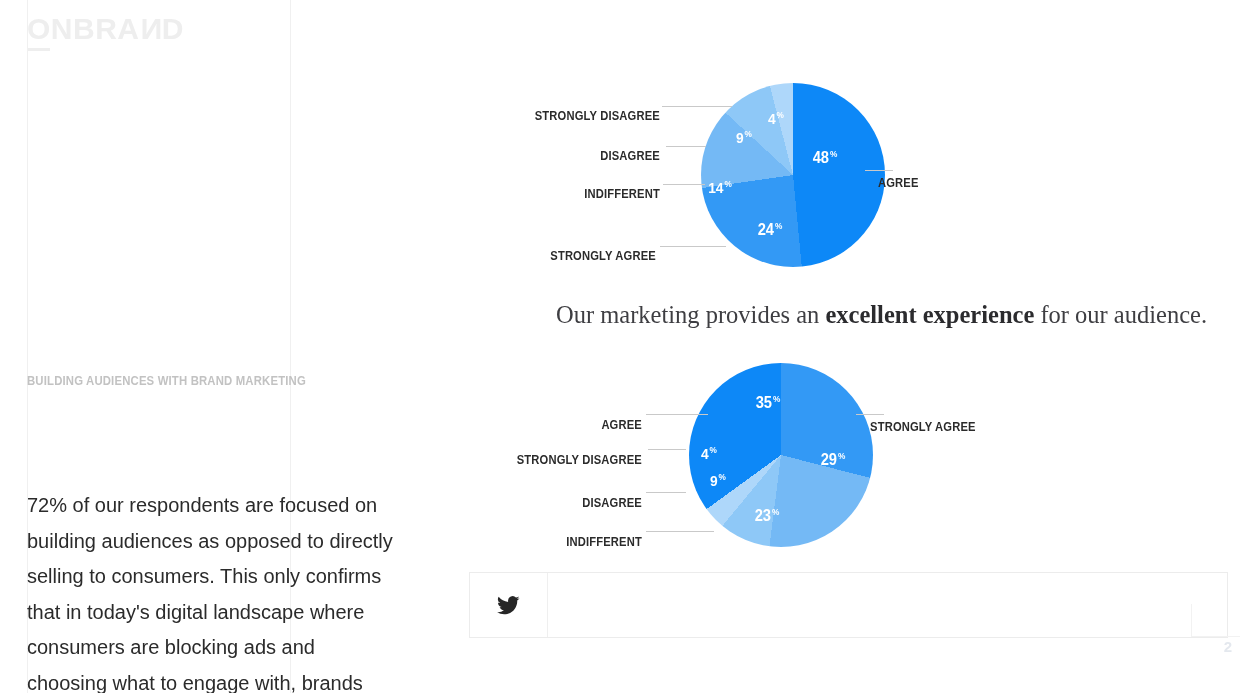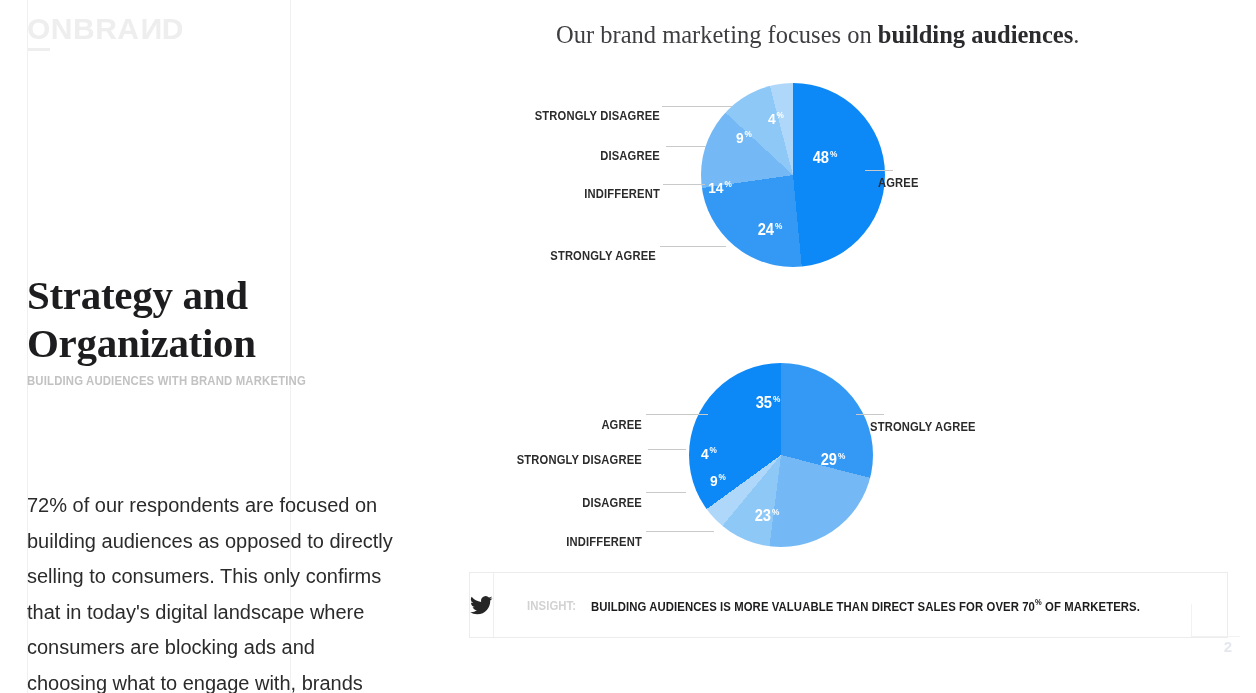--- a/index.html
+++ b/index.html
@@ -132,27 +132,23 @@
 <div class="slide">
 
   <div class="vrule r1"></div>
   <div class="vrule r2"></div>
 
   <div class="logo">
     <span>ONBRA<span class="rev">N</span>D</span>
     <span class="ubar"></span>
   </div>
 
-  <div class="page-title">Strategy and Organization</div>
   <div class="page-subtitle">BUILDING AUDIENCES WITH BRAND MARKETING</div>
   <div class="body-copy">72% of our respondents are focused on building audiences as opposed to directly selling to consumers. This only confirms that in today's digital landscape where consumers are blocking ads and choosing what to engage with, brands need to earn their attention.</div>
 
-  <div class="headline h1">
-    <span>Our brand marketing focuses on </span><b>building audiences</b><span>.</span>
-  </div>
 
   <div class="chart c1">
     <div class="pie" id="pie1" style="background: conic-gradient(rgb(13, 136, 247) 0deg, rgb(13, 136, 247) 174.545deg, rgb(51, 153, 245) 174.545deg, rgb(51, 153, 245) 261.818deg, rgb(116, 185, 245) 261.818deg, rgb(116, 185, 245) 312.727deg, rgb(142, 200, 247) 312.727deg, rgb(142, 200, 247) 345.455deg, rgb(174, 215, 250) 345.455deg, rgb(174, 215, 250) 360deg);"></div>
 
     <div class="pct big" style="left:355px;top:80px;">
       <span class="n">48</span><span class="s">%</span>
     </div>
     <div class="pct big" style="left:300px;top:152px;">
       <span class="n">24</span><span class="s">%</span>
     </div>
@@ -175,20 +171,23 @@
     <div class="leader" style="left:193px;top:106px;width:42px;"></div>
     <div class="cat-label left" style="left:22px;top:109px;width:168px;text-align:right;">INDIFFERENT</div>
 
     <div class="leader" style="left:190px;top:168px;width:66px;"></div>
     <div class="cat-label left" style="left:22px;top:171px;width:164px;text-align:right;">STRONGLY AGREE</div>
 
     <div class="leader" style="left:395px;top:92px;width:28px;"></div>
     <div class="cat-label right" style="left:408px;top:98px;">AGREE</div>
   </div>
 
+  <div class="headline h2">
+    <span>Our marketing provides an </span><b>excellent experience</b><span> for our audience.</span>
+  </div>
 
   <div class="chart c2">
     <div class="pie" id="pie2" style="background: conic-gradient(rgb(51, 153, 245) 0deg, rgb(51, 153, 245) 104.4deg, rgb(116, 185, 245) 104.4deg, rgb(116, 185, 245) 187.2deg, rgb(142, 200, 247) 187.2deg, rgb(142, 200, 247) 219.6deg, rgb(174, 215, 250) 219.6deg, rgb(174, 215, 250) 234deg, rgb(13, 136, 247) 234deg, rgb(13, 136, 247) 360deg);"></div>
 
     <div class="pct big" style="left:298px;top:45px;">
       <span class="n">35</span><span class="s">%</span>
     </div>
     <div class="pct big" style="left:363px;top:102px;">
       <span class="n">29</span><span class="s">%</span>
     </div>
@@ -217,22 +216,18 @@
     <div class="leader" style="left:386px;top:56px;width:28px;"></div>
     <div class="cat-label right" style="left:400px;top:62px;">STRONGLY AGREE</div>
   </div>
 
   <div class="insight-bar">
     <div class="insight-icon">
       <svg viewBox="0 0 24 20" xmlns="http://www.w3.org/2000/svg" aria-hidden="true">
         <path fill="#262626" d="M23.6 2.4c-.87.39-1.8.65-2.78.77a4.84 4.84 0 0 0 2.13-2.67 9.7 9.7 0 0 1-3.08 1.17A4.84 4.84 0 0 0 11.5 5.1c0 .38.04.75.12 1.1A13.73 13.73 0 0 1 1.65.9a4.84 4.84 0 0 0 1.5 6.46 4.8 4.8 0 0 1-2.19-.6v.06a4.84 4.84 0 0 0 3.88 4.74 4.9 4.9 0 0 1-2.18.08 4.85 4.85 0 0 0 4.52 3.36A9.72 9.72 0 0 1 0 17.02a13.7 13.7 0 0 0 7.42 2.17c8.9 0 13.77-7.37 13.77-13.76l-.02-.63A9.8 9.8 0 0 0 23.6 2.4z"></path>
       </svg>
     </div>
-    <div class="insight-text">
-      <span class="tag">INSIGHT:</span>
-      <span class="msg"><span>BUILDING AUDIENCES IS MORE VALUABLE THAN DIRECT SALES FOR OVER 70</span><sup>%</sup><span> OF MARKETERS.</span></span>
-    </div>
   </div>
 
   <div class="corner-box"></div>
   <div class="page-num">2</div>
 
 </div>
 
 </body></html>

